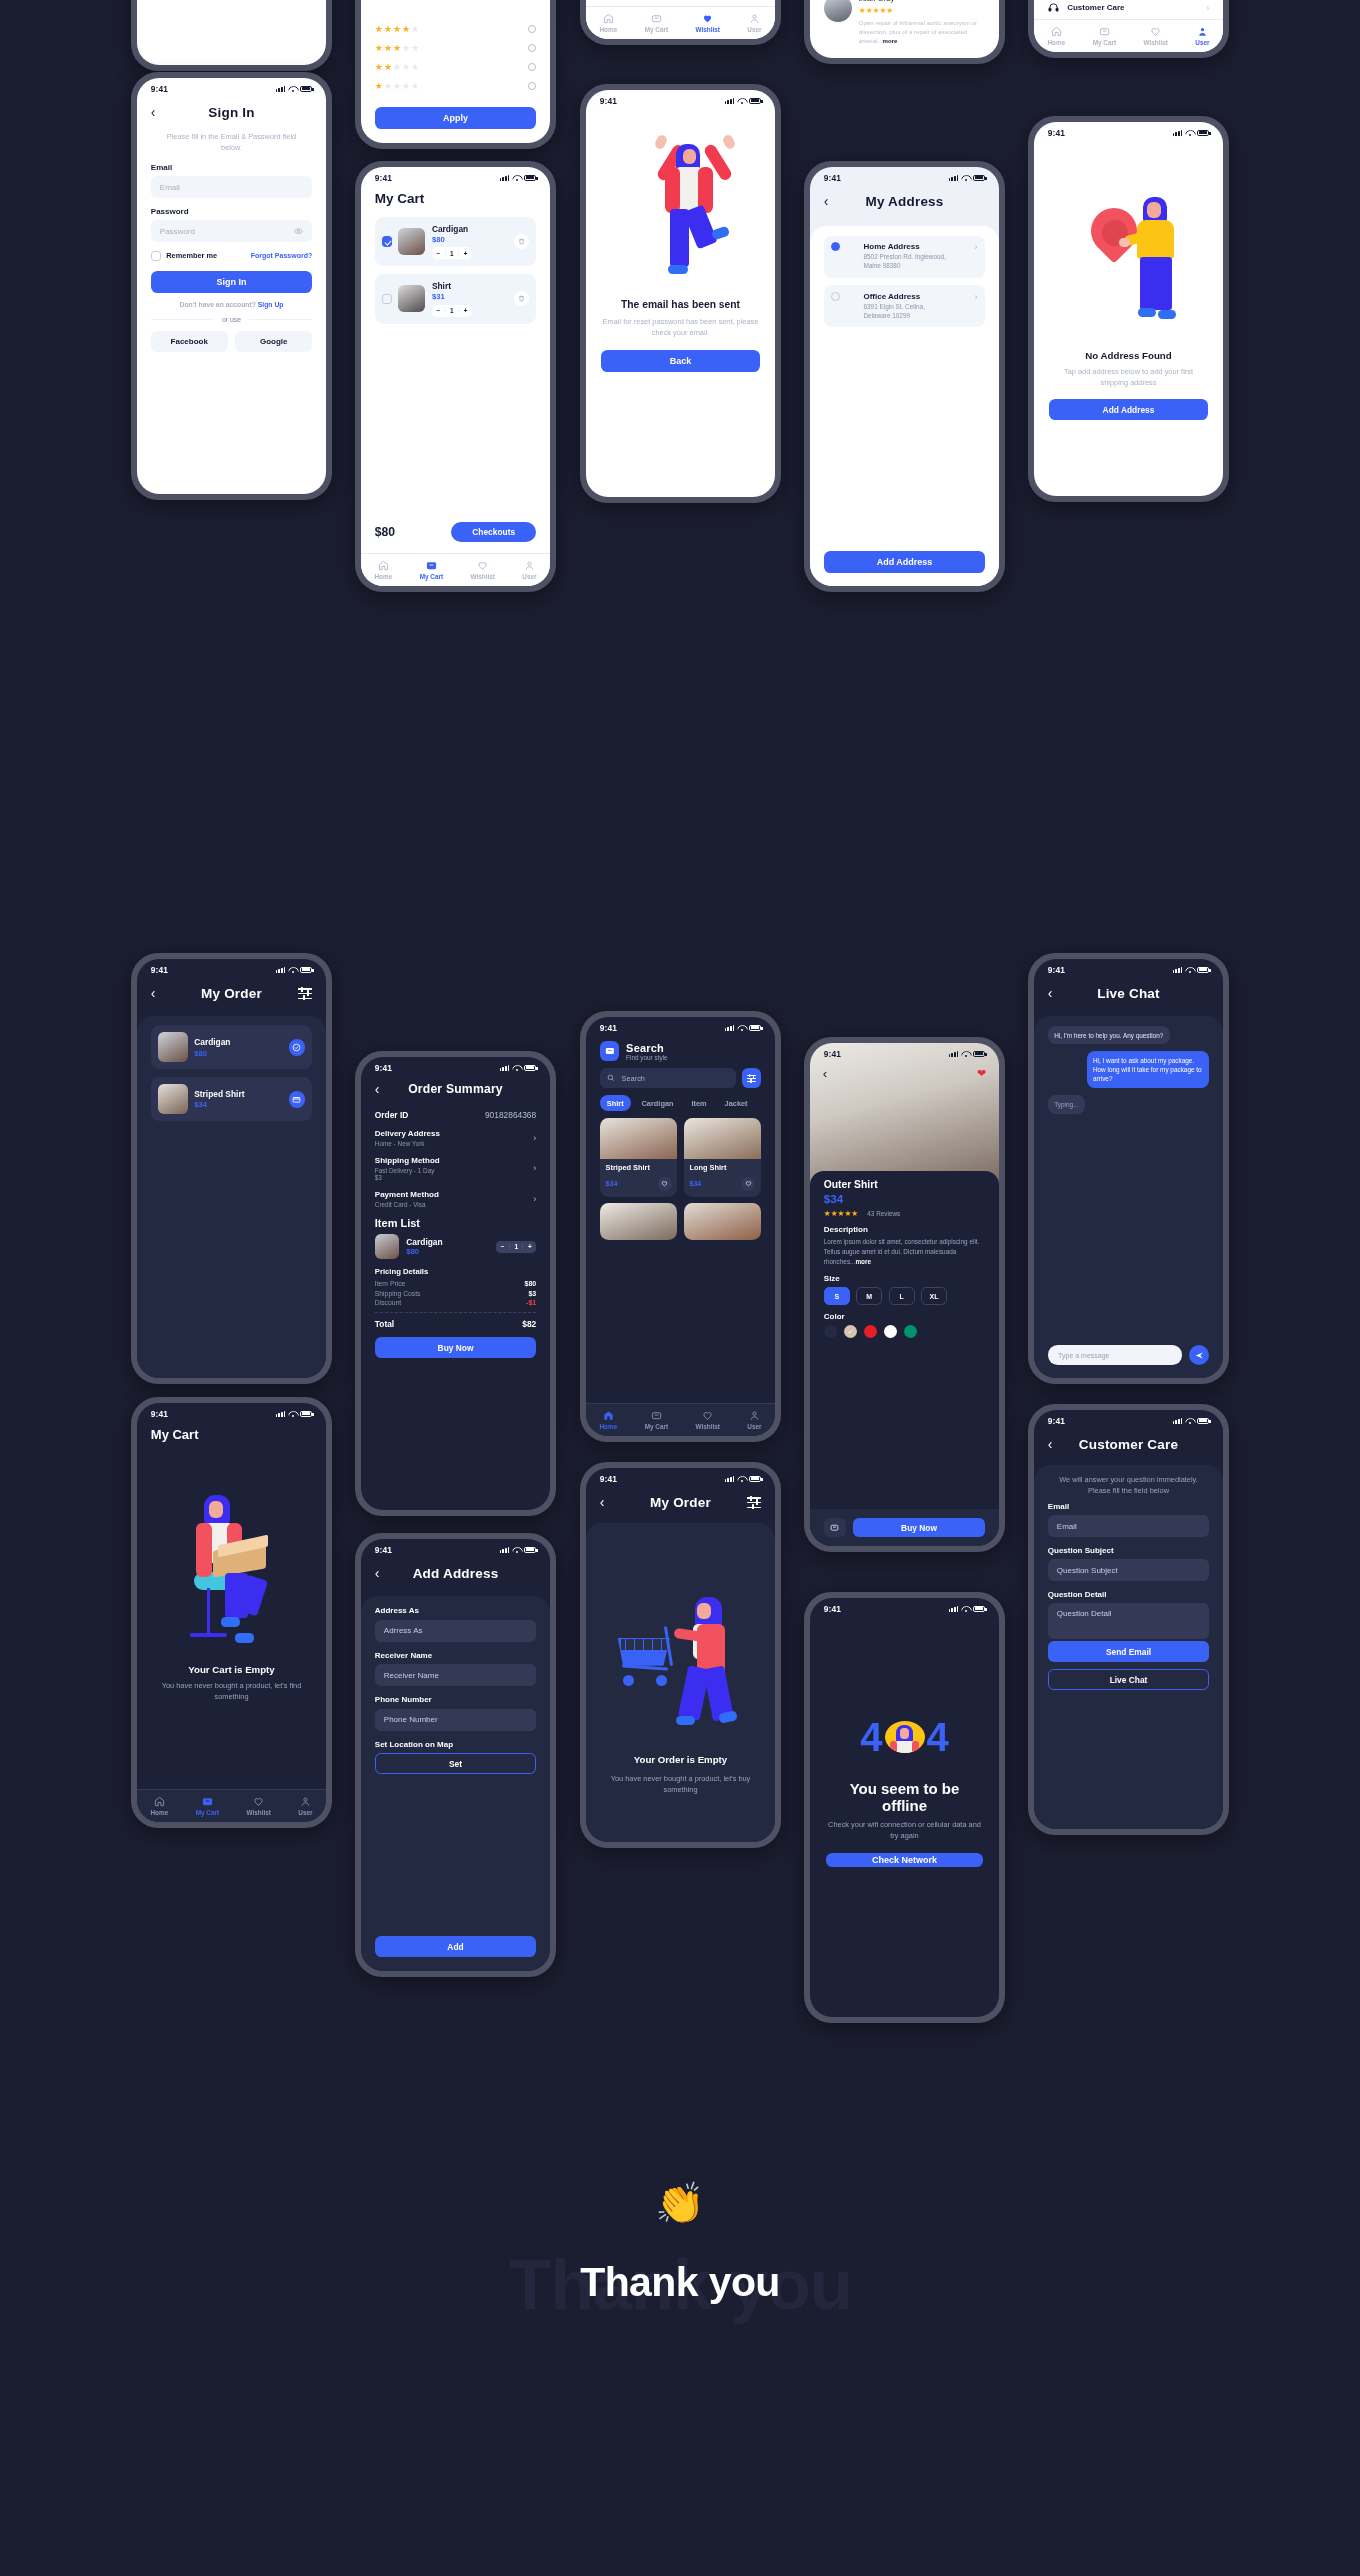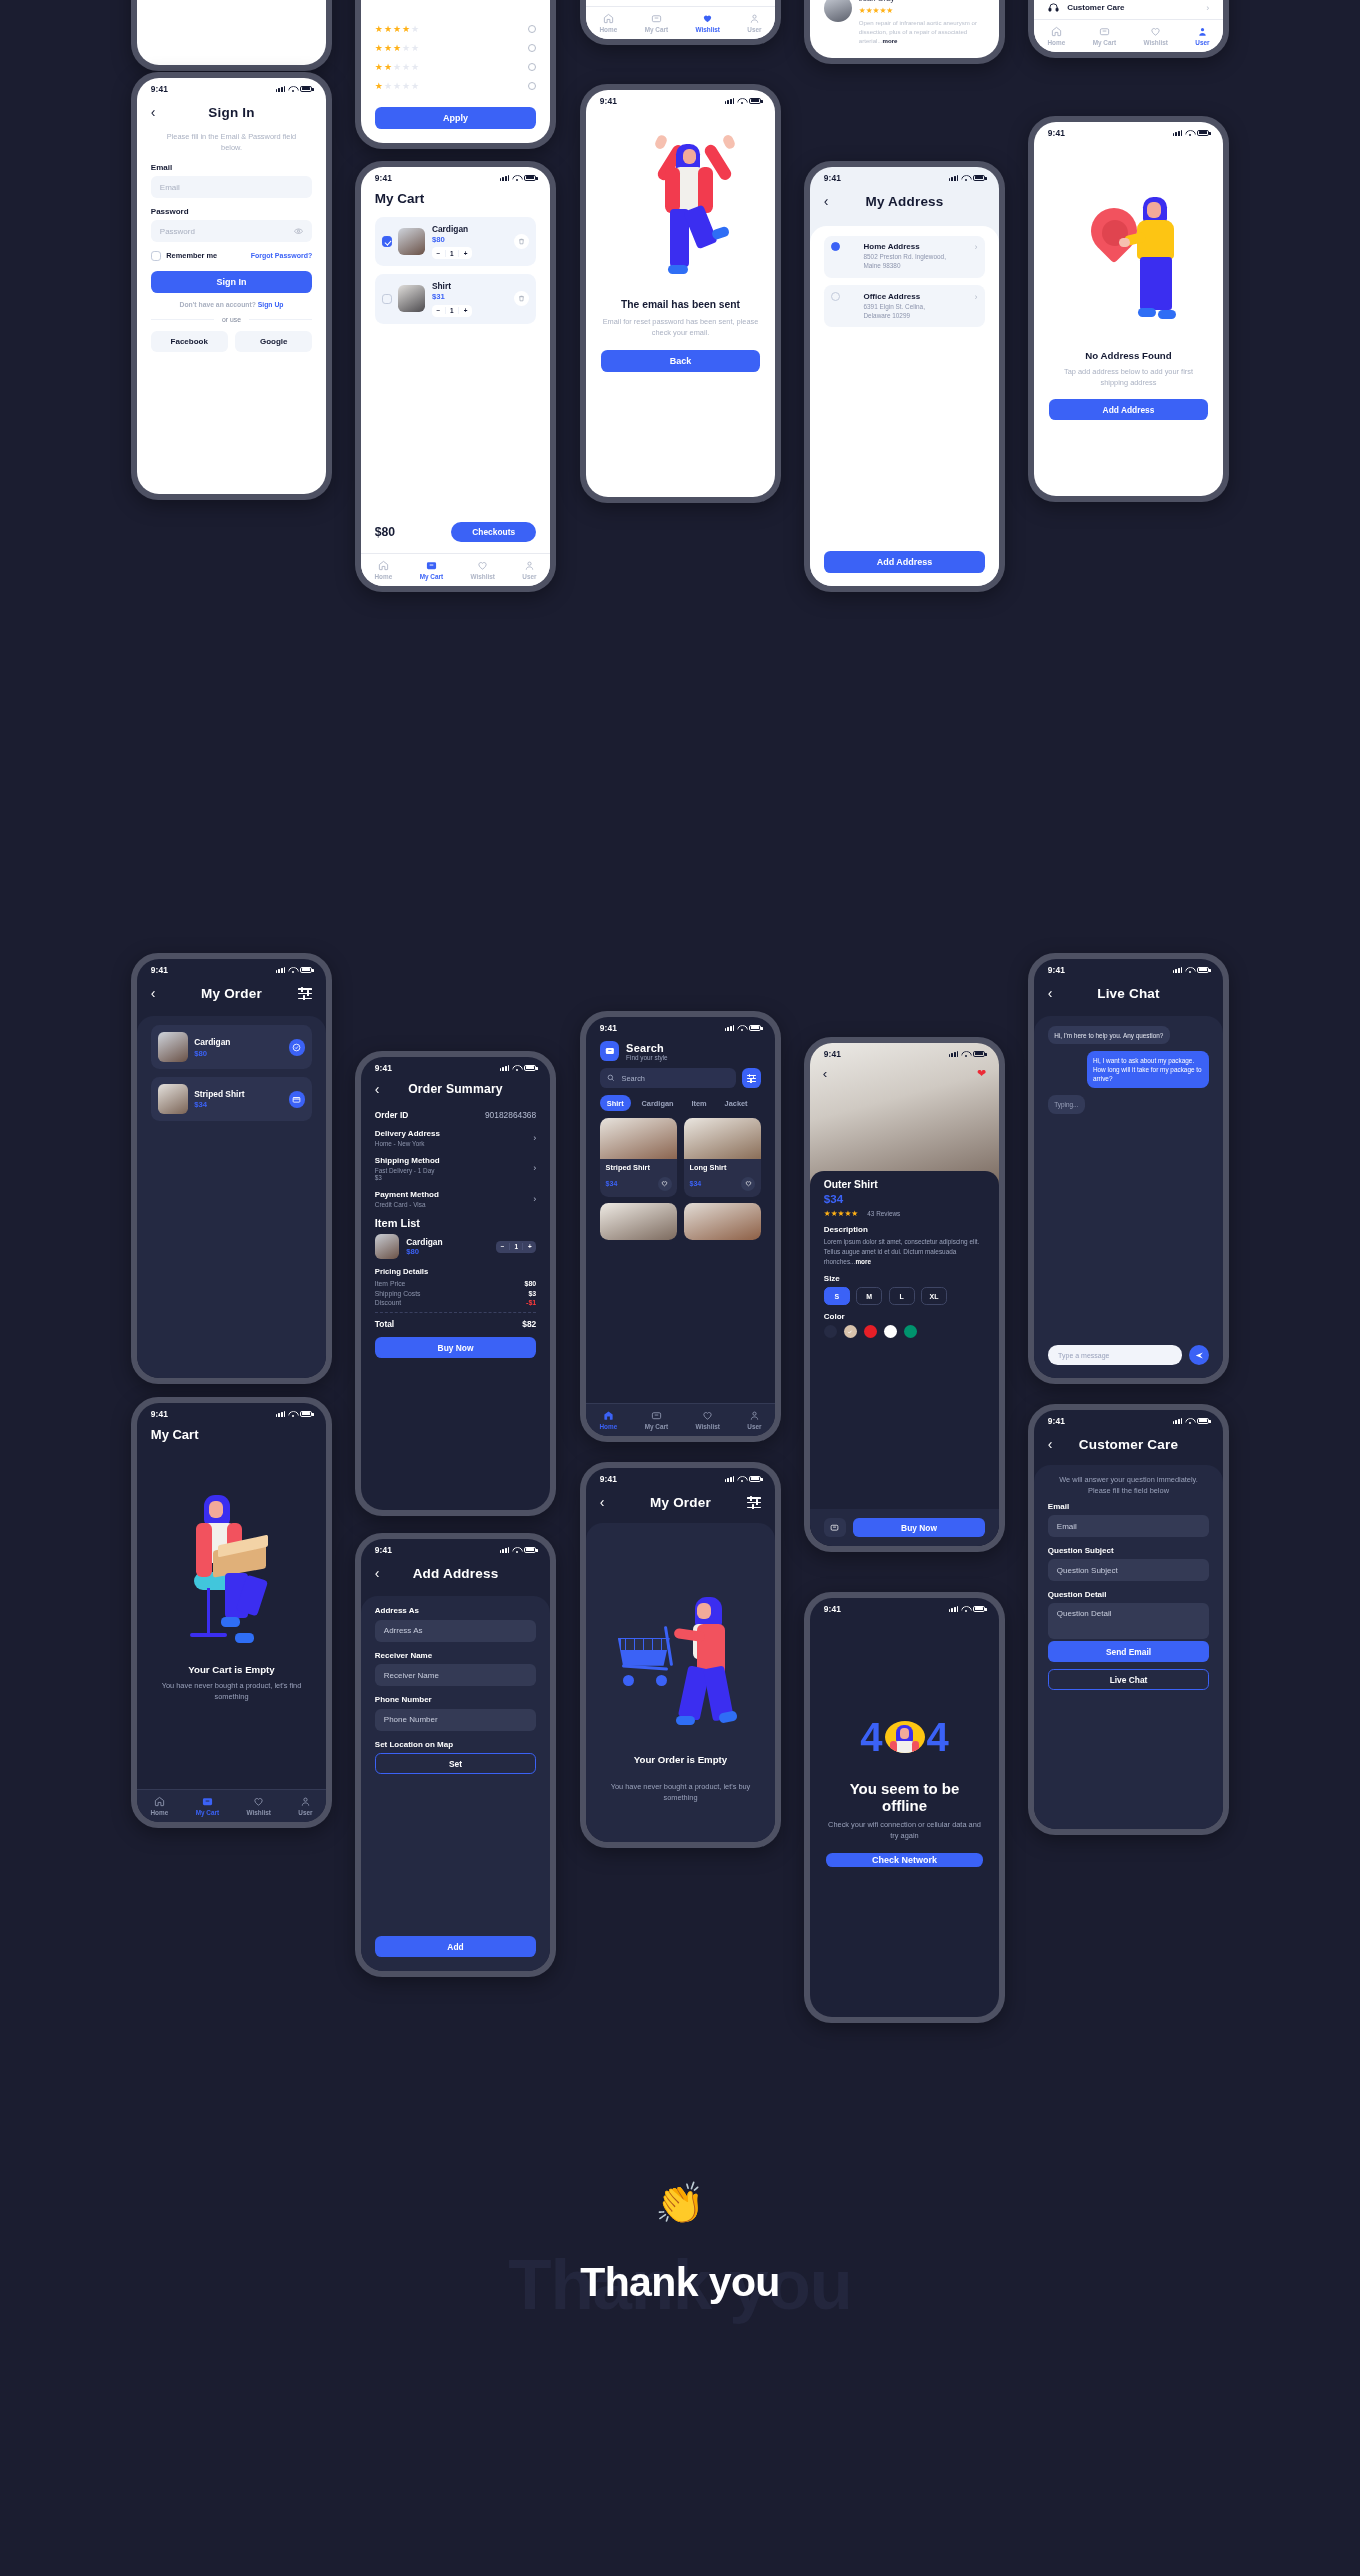--- a/index.html
+++ b/index.html
@@ -994,21 +994,21 @@
       <div class="ib" style="left:107px;top:70px;width:24.5px;height:35px;background:#f2f0ec;border-radius:5.2px;"></div>
       <div class="ib" style="left:111px;top:70px;width:28px;height:53px;background:#f2525e;border-radius:6.4px;"></div>
       <div class="ib" style="left:88px;top:76px;width:31px;height:10.3px;background:#f2525e;border-radius:5.2px;transform:rotate(8deg);"></div>
       <div class="ib" style="left:97px;top:113px;width:22px;height:52px;background:#3b2ef0;border-radius:3.9px;transform:rotate(12deg);"></div>
       <div class="ib" style="left:122px;top:113px;width:20.6px;height:53px;background:#3b2ef0;border-radius:3.9px;transform:rotate(-11deg);"></div>
       <div class="ib" style="left:90px;top:162px;width:19.3px;height:9.7px;background:#2f6ef5;border-radius:4.5px;"></div>
       <div class="ib" style="left:133px;top:158px;width:18px;height:9.7px;background:#2f6ef5;border-radius:4.5px;transform:rotate(-12deg);"></div>
     </div>
     <div style="text-align:center;padding:0 16.7px;">
       <div style="font-size:9.7px;font-weight:bold;color:#fff;">Your Order is Empty</div>
-      <div class="muted" style="margin-top:16px;">You have never bought a product, let's buy something</div>
+      <div class="muted" style="margin-top:8px;">You have never bought a product, let's buy something</div>
     </div>
   </div>
  </div>
 </div>
 
 <div class="phone" style="left:804px;top:1037px;width:201px;height:515px;">
  <div class="screen dark">
   <div style="height:143px;background:linear-gradient(165deg,#eceae6 0%,#cfc9c2 40%,#7a6a60 100%);position:relative;">
     <div class="statusbar l">
       <span>9:41</span>

